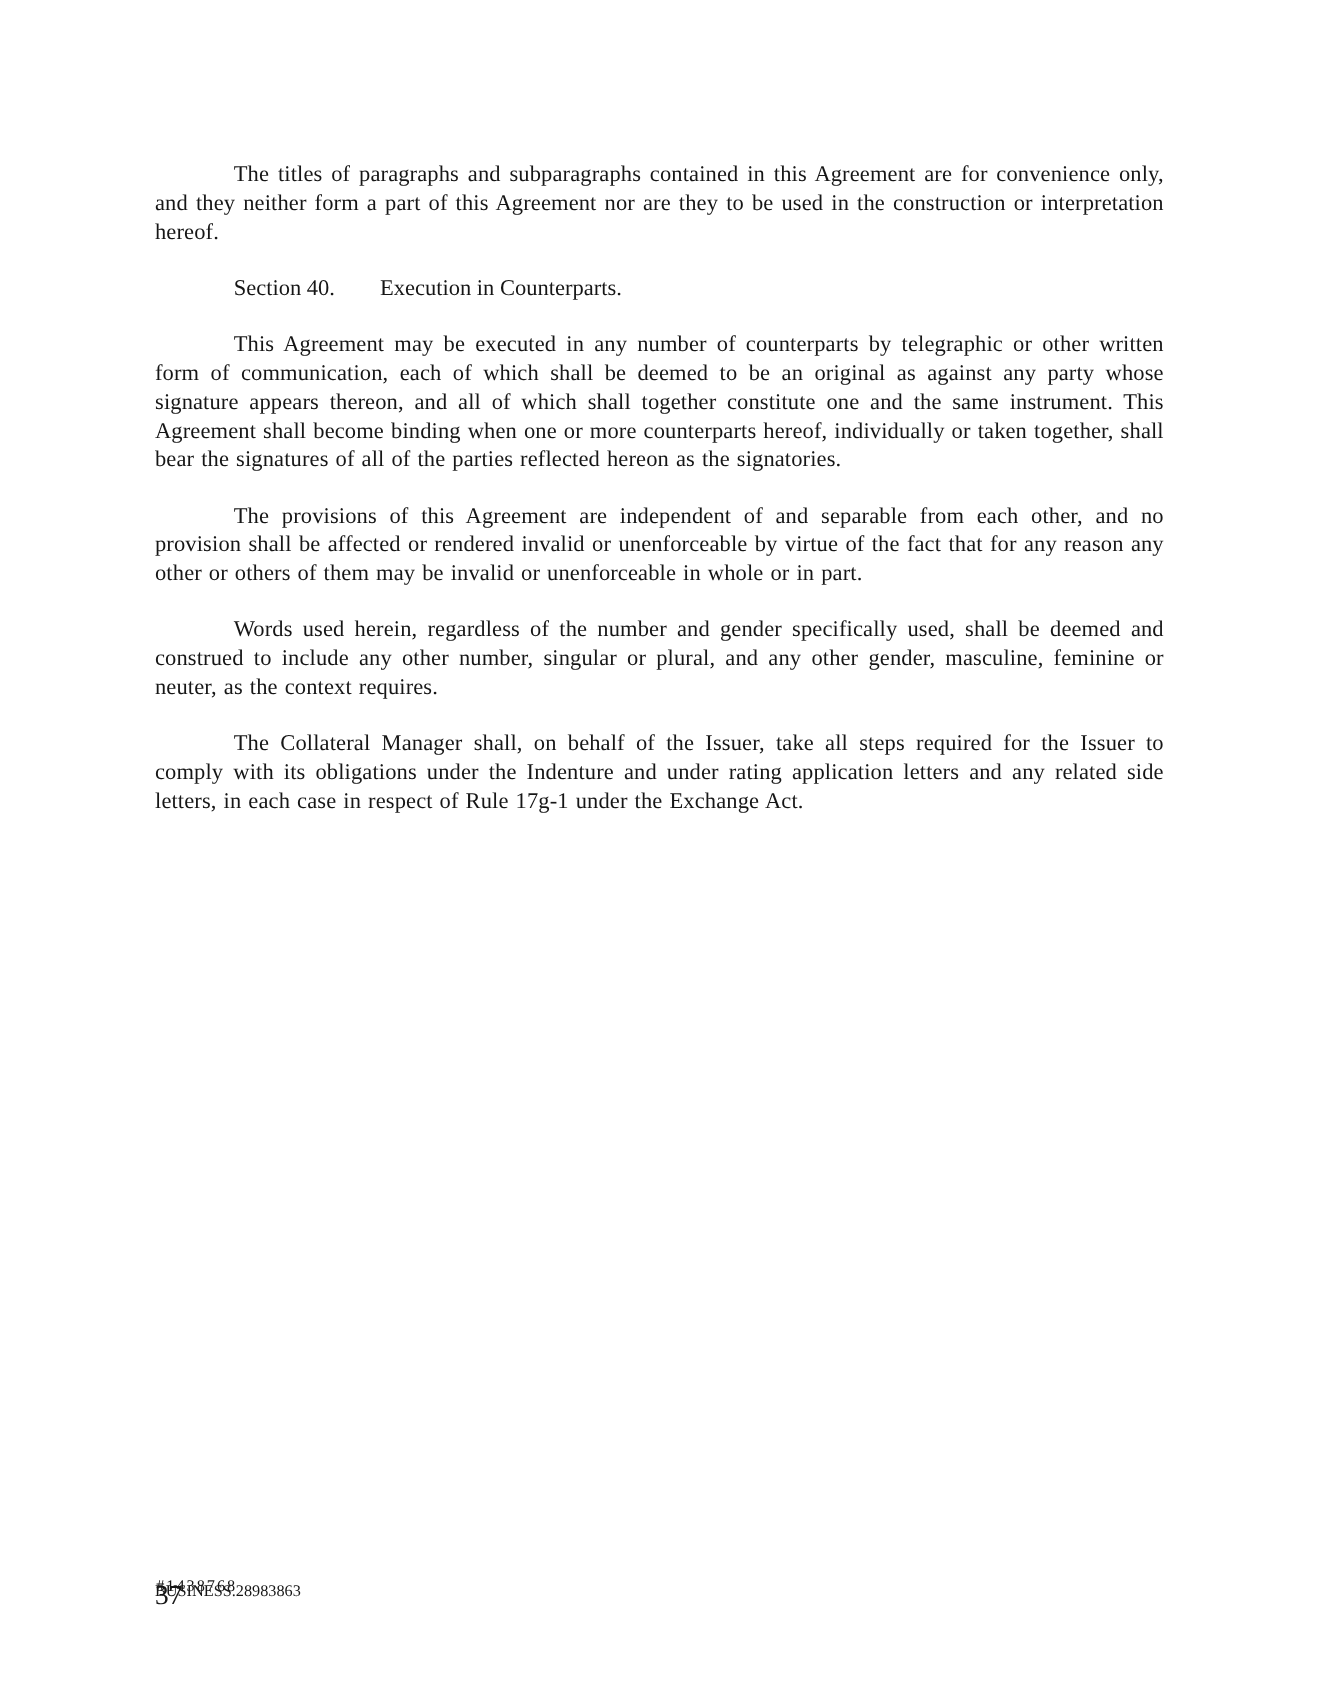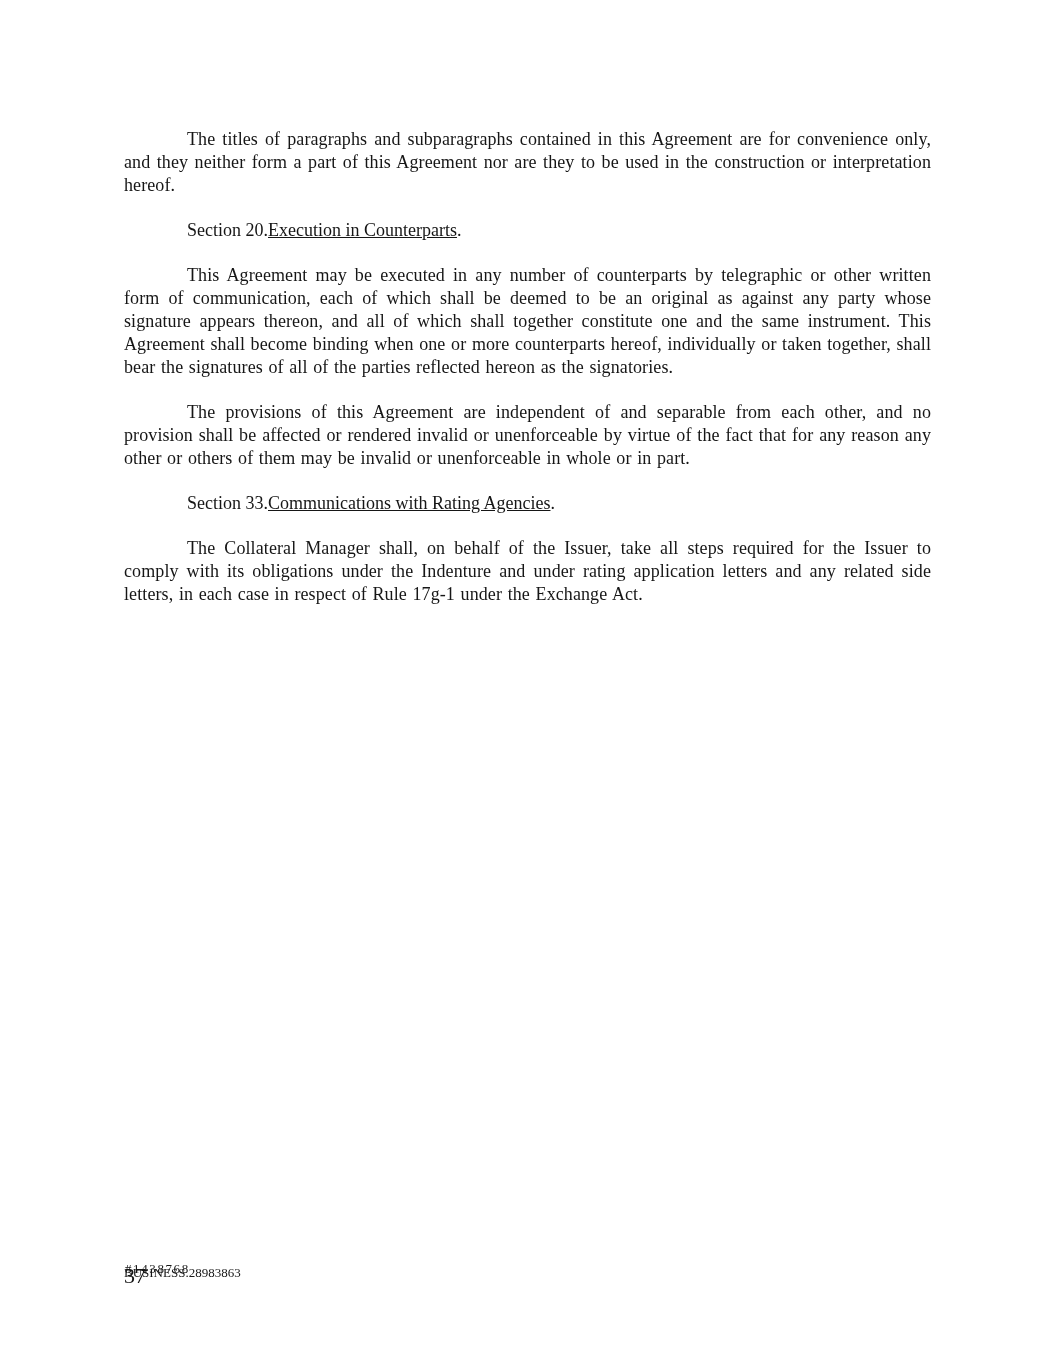--- a/index.html
+++ b/index.html
@@ -32,21 +32,21 @@
     word-spacing: 1px;
   }
   .heading {
     font-size: 18px;
     line-height: 23px;
     text-indent: 63px;
     margin: 0 0 22px 0;
     white-space: nowrap;
   }
   .heading .sec-title {
-    text-decoration: underline;
+    margin-left: 36px;
   }
   .footer-pagenum {
     position: absolute;
     left: 124px;
     top: 1220px;
     font-size: 22px;
     line-height: 23px;
     margin-top: 44px;
   }
   .footer-stamp {
@@ -70,27 +70,27 @@
   }
 </style>
 </head>
 <body>
 
 <div class="page">
   <div class="content">
 
     <p class="para">The titles of paragraphs and subparagraphs contained in this Agreement are for convenience only, and they neither form a part of this Agreement nor are they to be used in the construction or interpretation hereof.</p>
 
-    <p class="heading"><span>Section 20.</span><span class="sec-title">Execution in Counterparts</span><span>.</span></p>
+    <p class="heading"><span>Section 40.</span><span class="sec-title">Execution in Counterparts</span><span>.</span></p>
     <p class="para">This Agreement may be executed in any number of counterparts by telegraphic or other written form of communication, each of which shall be deemed to be an original as against any party whose signature appears thereon, and all of which shall together constitute one and the same instrument.  This Agreement shall become binding when one or more counterparts hereof, individually or taken together, shall bear the signatures of all of the parties reflected hereon as the signatories.</p>
 
     <p class="para">The provisions of this Agreement are independent of and separable from each other, and no provision shall be affected or rendered invalid or unenforceable by virtue of the fact that for any reason any other or others of them may be invalid or unenforceable in whole or in part.</p>
 
+    <p class="para">Words used herein, regardless of the number and gender specifically used, shall be deemed and construed to include any other number, singular or plural, and any other gender, masculine, feminine or neuter, as the context requires.</p>
 
-    <p class="heading"><span>Section 33.</span><span class="sec-title">Communications with Rating Agencies</span><span>.</span></p>
     <p class="para">The Collateral Manager shall, on behalf of the Issuer, take all steps required for the Issuer to comply with its obligations under the Indenture and under rating application letters and any related side letters, in each case in respect of Rule 17g-1 under the Exchange Act.</p>
 
   </div>
 
   <div class="footer-pagenum">37</div>
 
   <div class="footer-stamp">
     <span class="stamp-layer">BUSINESS.28983863</span>
     <span class="stamp-layer stamp-overlay">#1438768</span>
   </div>

